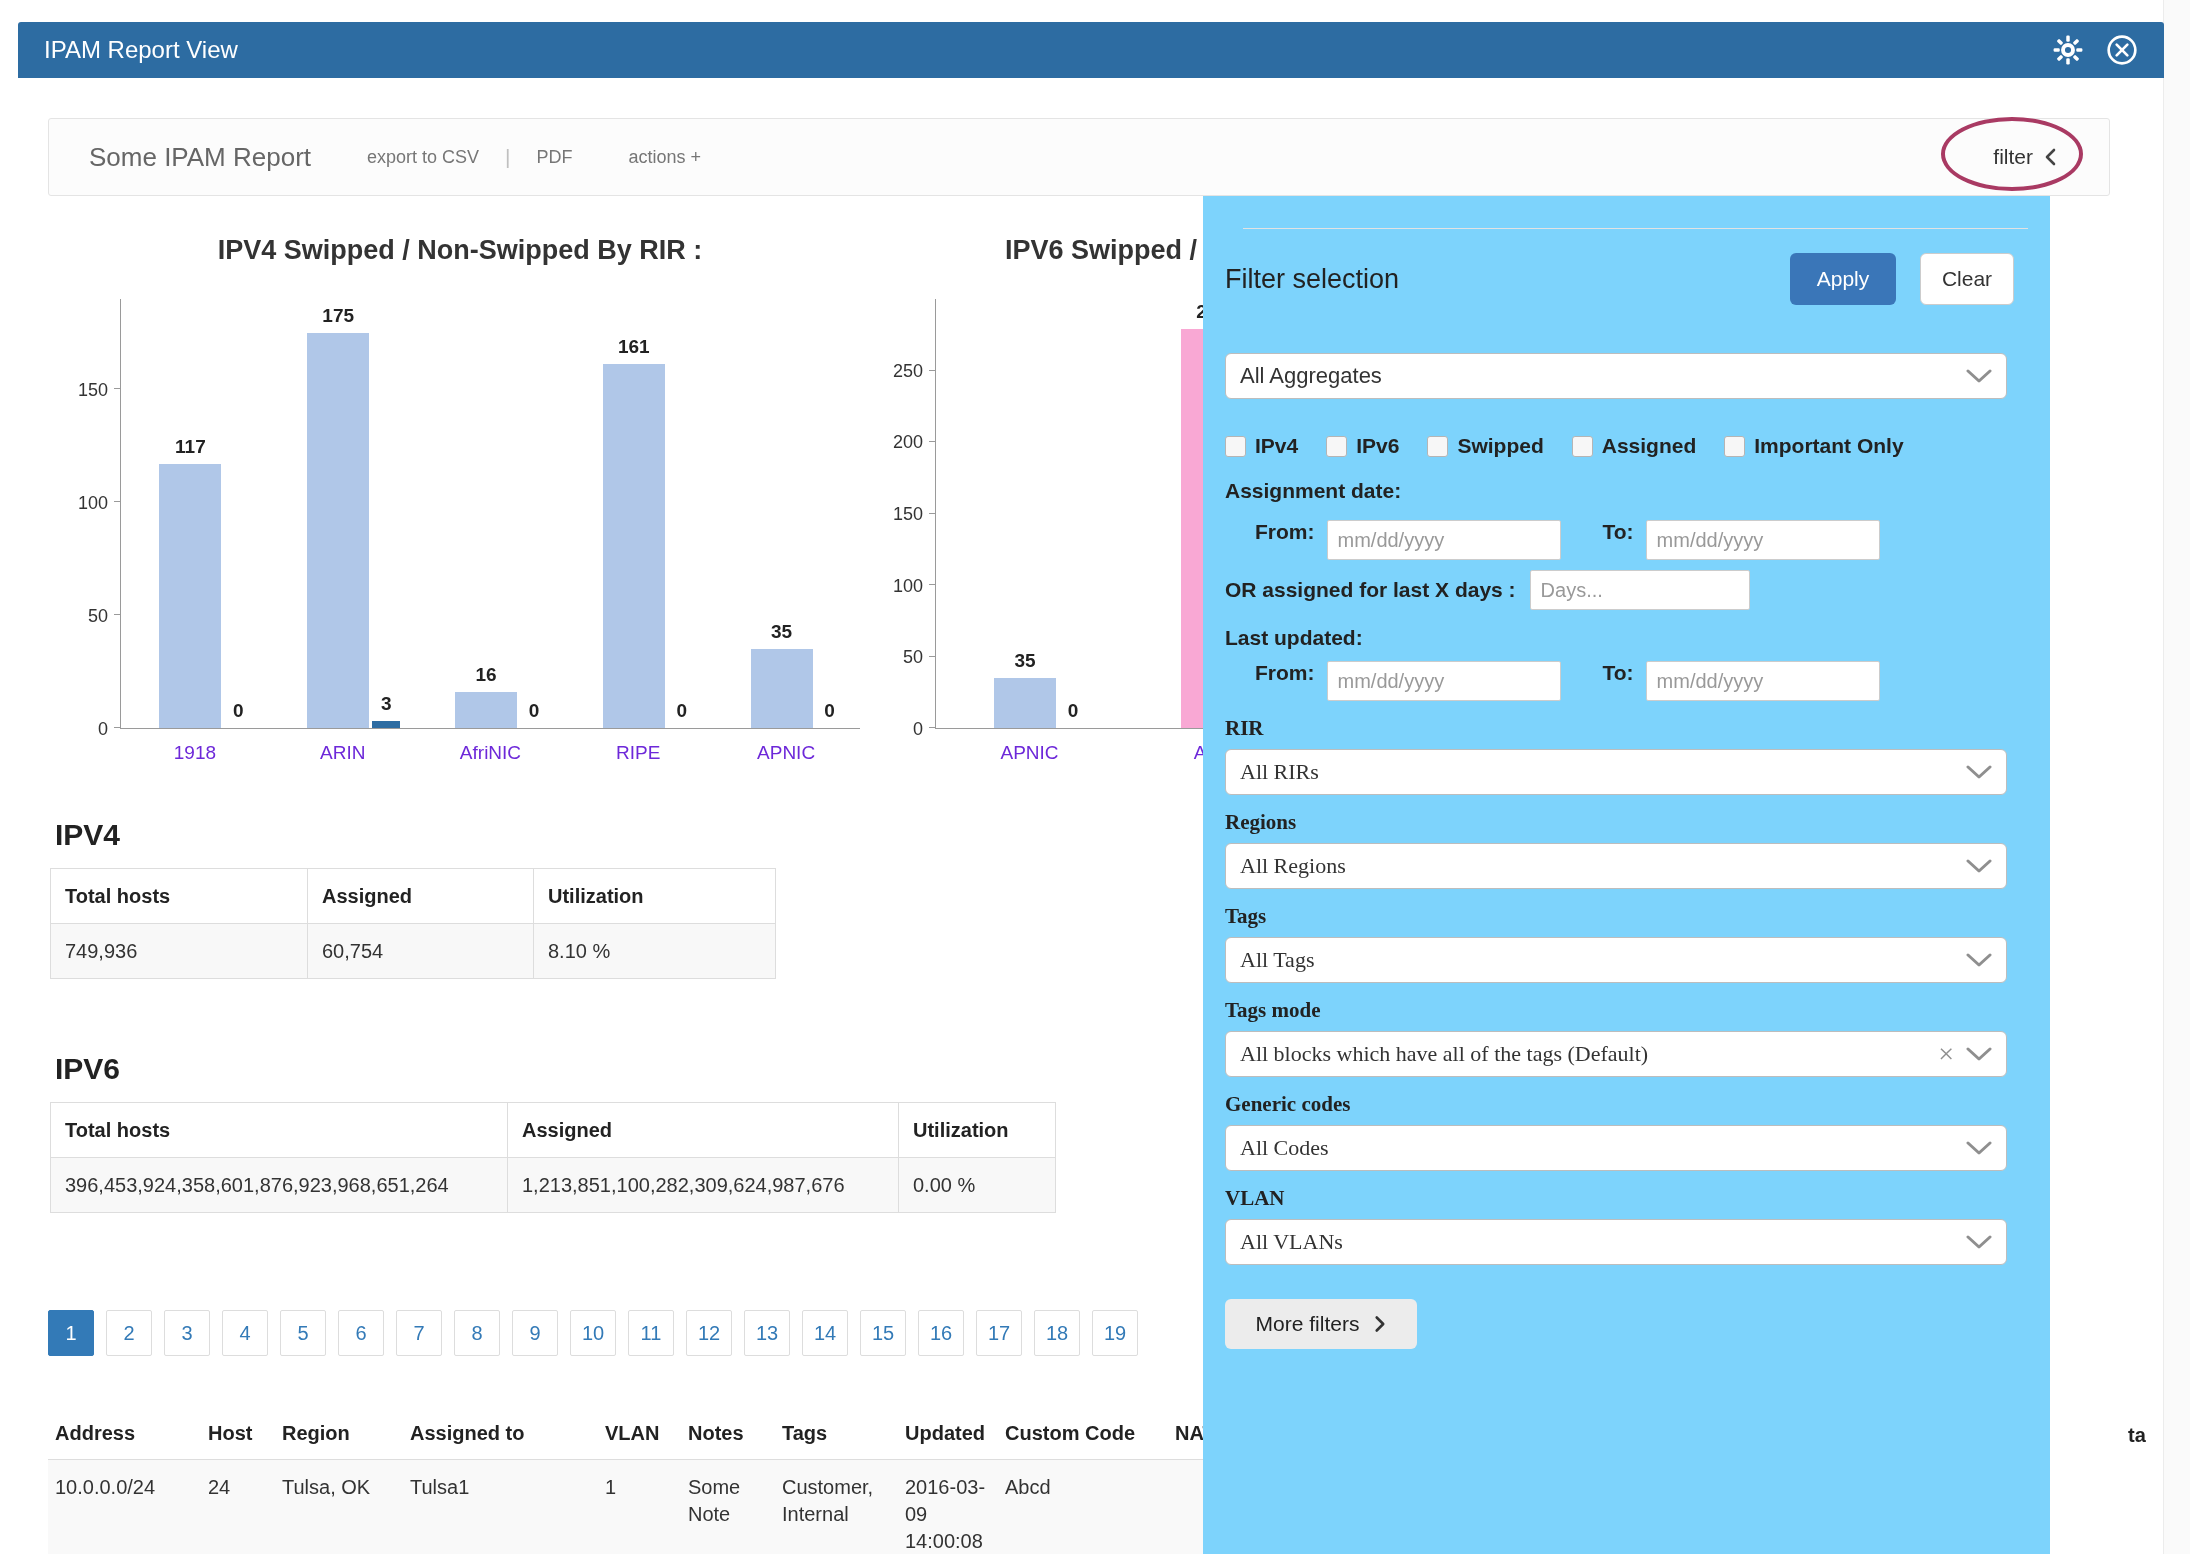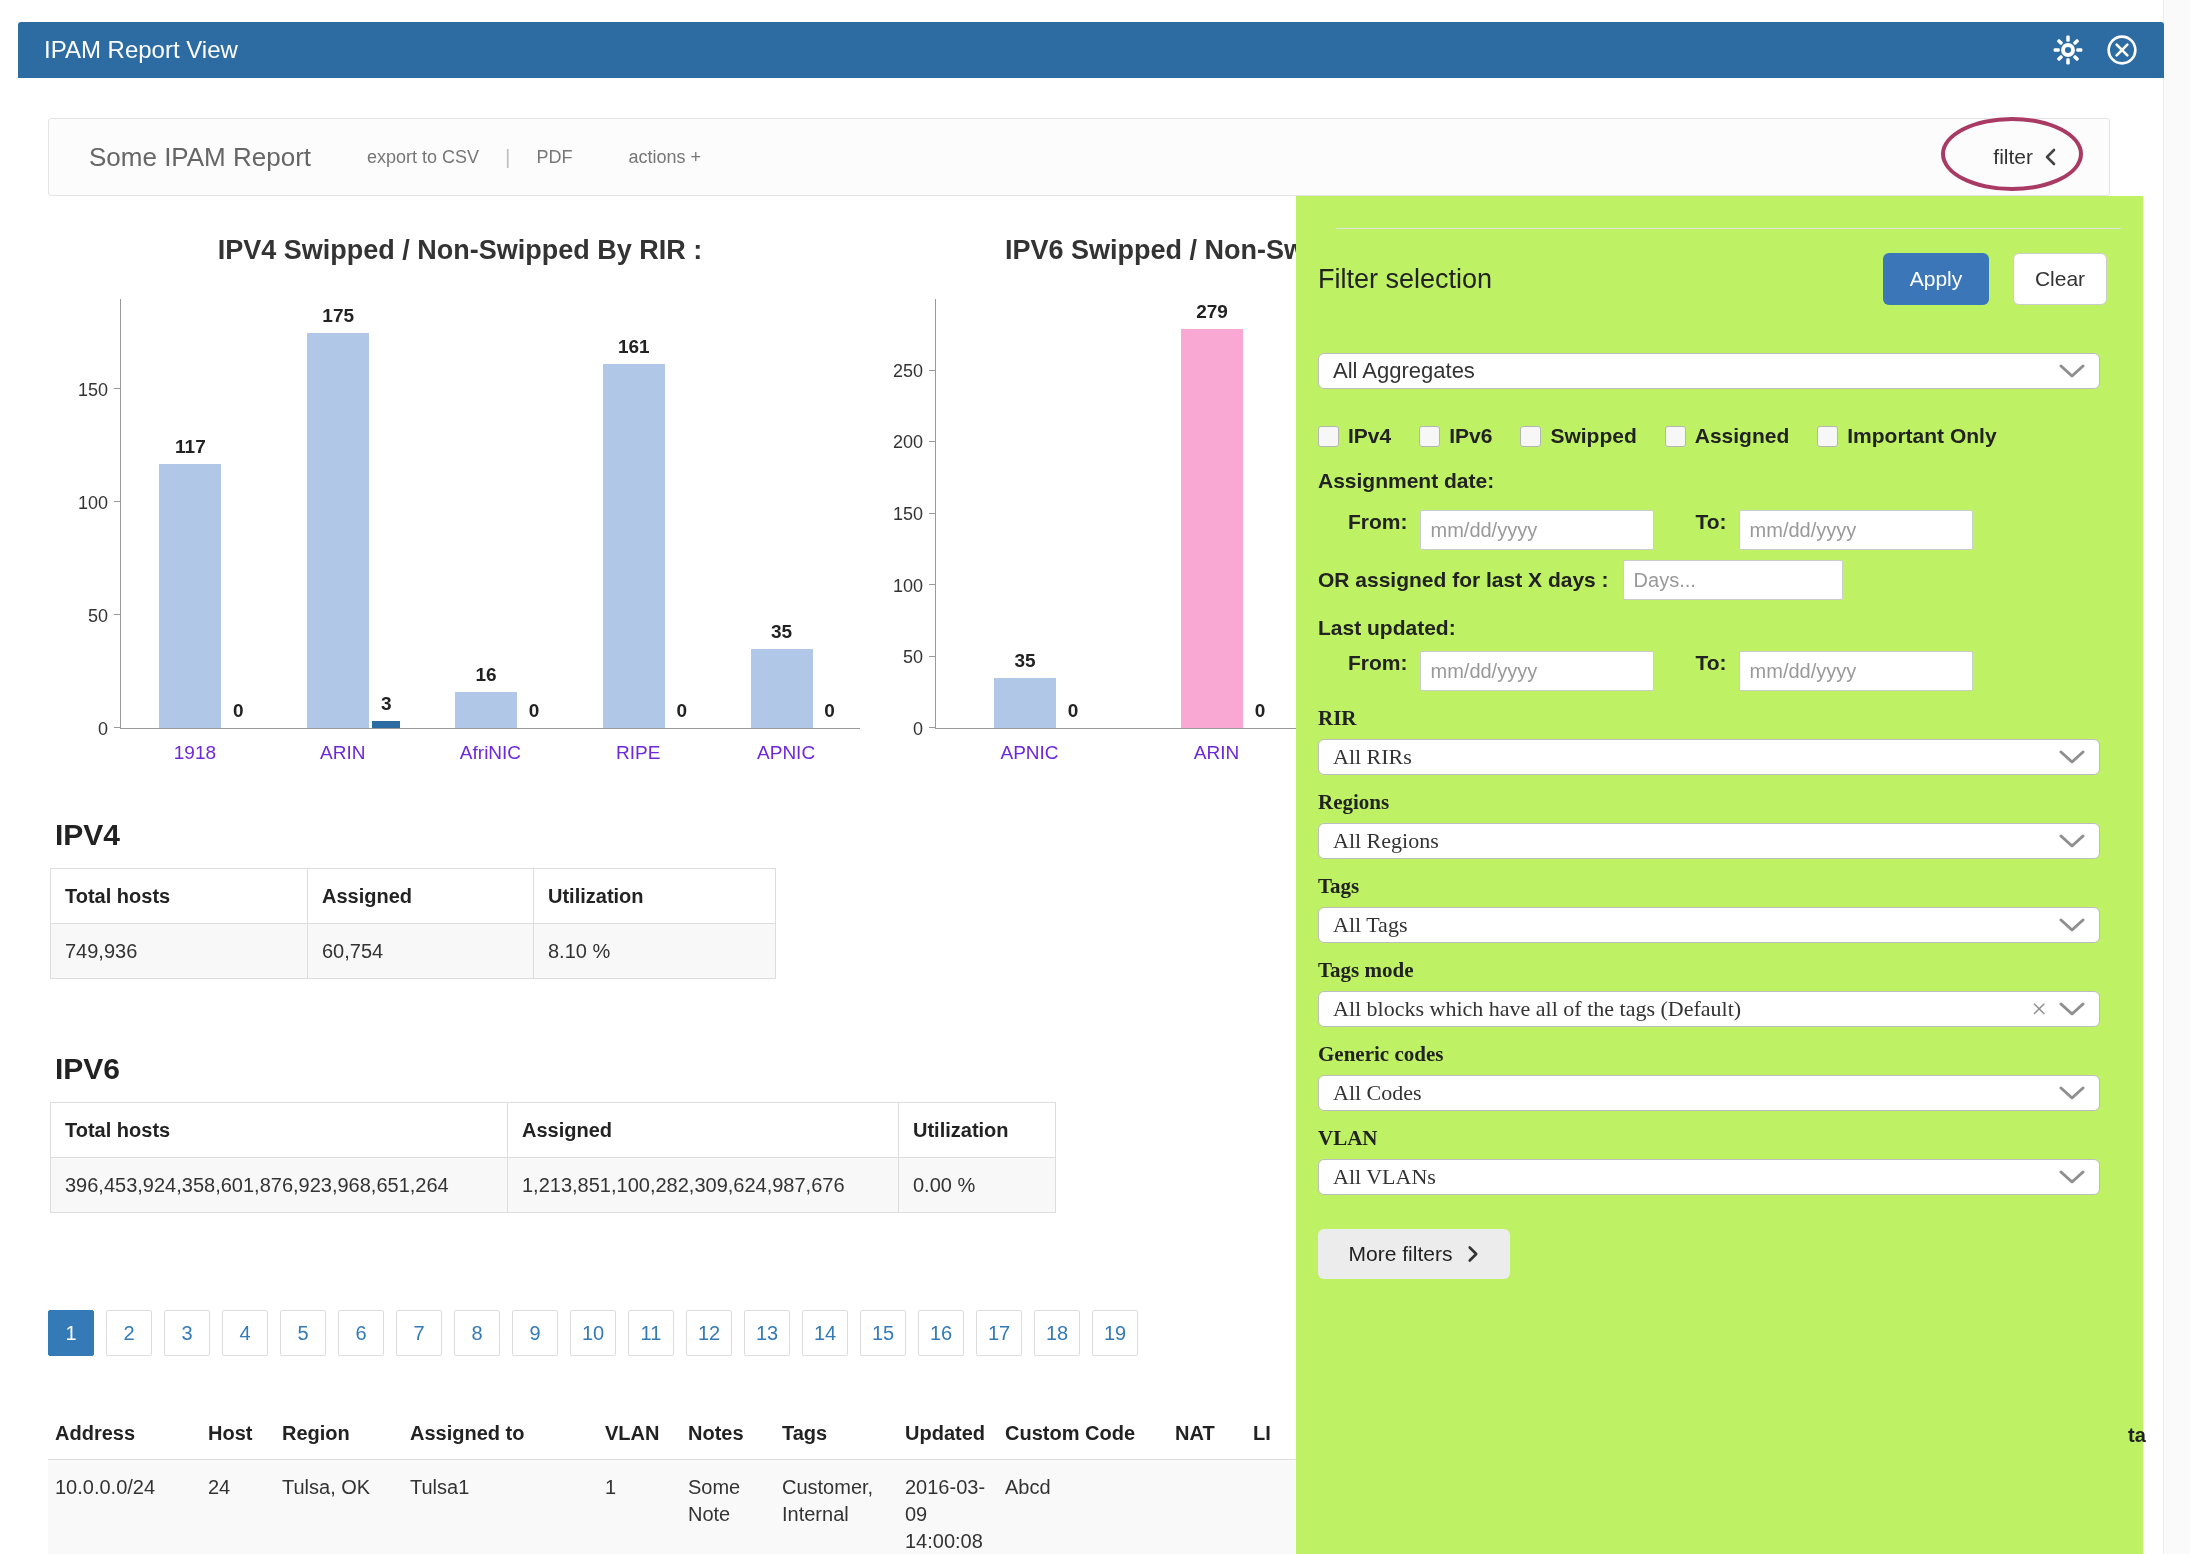--- a/index.html
+++ b/index.html
@@ -63,27 +63,27 @@
   .page-btn.active{background:#337ab7;border-color:#337ab7;color:#fff;}
 
   
   .records{position:absolute;left:48px;top:1408px;border-collapse:collapse;table-layout:fixed;width:1318px;font-size:20px;}
   .records thead th{text-align:left;font-weight:bold;color:#222;padding:14px 8px 14px 7px;border-bottom:1px solid #ddd;vertical-align:top;}
   .records tbody tr{background:#f9f9f9;}
   .records tbody td{padding:14px 8px 10px 7px;vertical-align:top;color:#333;height:150px;line-height:1.35;}
   .clip-right{position:absolute;left:2128px;top:1424px;font-size:20px;font-weight:bold;color:#222;z-index:40;}
 
   
-  .filter-panel{position:absolute;left:1296px;top:196px;width:847px;height:1358px;background:#bef264;z-index:20;padding:0 22px;box-sizing:border-box;}
+  .filter-panel{position:absolute;left:1203px;top:196px;width:847px;height:1358px;background:#7dd3fc;z-index:20;padding:0 22px;box-sizing:border-box;}
   .panel-rule{margin:32px 0 0 18px;border-top:1px solid #e2e2e2;}
   .panel-head{margin-top:24px;height:52px;display:flex;align-items:center;padding-right:14px;}
   .panel-title{font-size:27px;color:#222;}
   .btn-apply{margin-left:auto;width:106px;height:52px;background:#3a76b8;color:#fff;font-size:21px;border-radius:6px;display:flex;align-items:center;justify-content:center;cursor:pointer;}
   .btn-clear{margin-left:24px;width:94px;height:52px;background:#fff;border:1px solid #ccc;border-radius:6px;color:#333;font-size:21px;display:flex;align-items:center;justify-content:center;box-sizing:border-box;cursor:pointer;}
-  .select{height:36px;width:782px;border:1px solid #bdbdbd;border-radius:6px;display:flex;align-items:center;padding:0 14px;font-size:22px;color:#333;background:#fff;box-sizing:border-box;cursor:pointer;}
+  .select{height:46px;width:782px;border:1px solid #bdbdbd;border-radius:6px;display:flex;align-items:center;padding:0 14px;font-size:22px;color:#333;background:#fff;box-sizing:border-box;cursor:pointer;}
   .select .icons{margin-left:auto;display:flex;align-items:center;gap:12px;}
   .select .clear-x{color:#8f8f8f;font-size:28px;line-height:1;cursor:pointer;}
   #aggregates-select{margin-top:48px;}
   .checkbox-row{margin-top:34px;display:flex;align-items:center;gap:28px;height:26px;}
   .cb{display:flex;align-items:center;gap:9px;font-size:21px;font-weight:bold;color:#222;cursor:pointer;}
   .cb .box{width:21px;height:21px;border:1px solid #b5b5b5;background:#f7f7f7;border-radius:3px;box-sizing:border-box;}
   .group-label{font-size:21px;font-weight:bold;color:#222;line-height:24px;}
   #assignment-label{margin-top:20px;}
   #updated-label{margin-top:16px;}
   .date-row{display:flex;padding-left:30px;}

